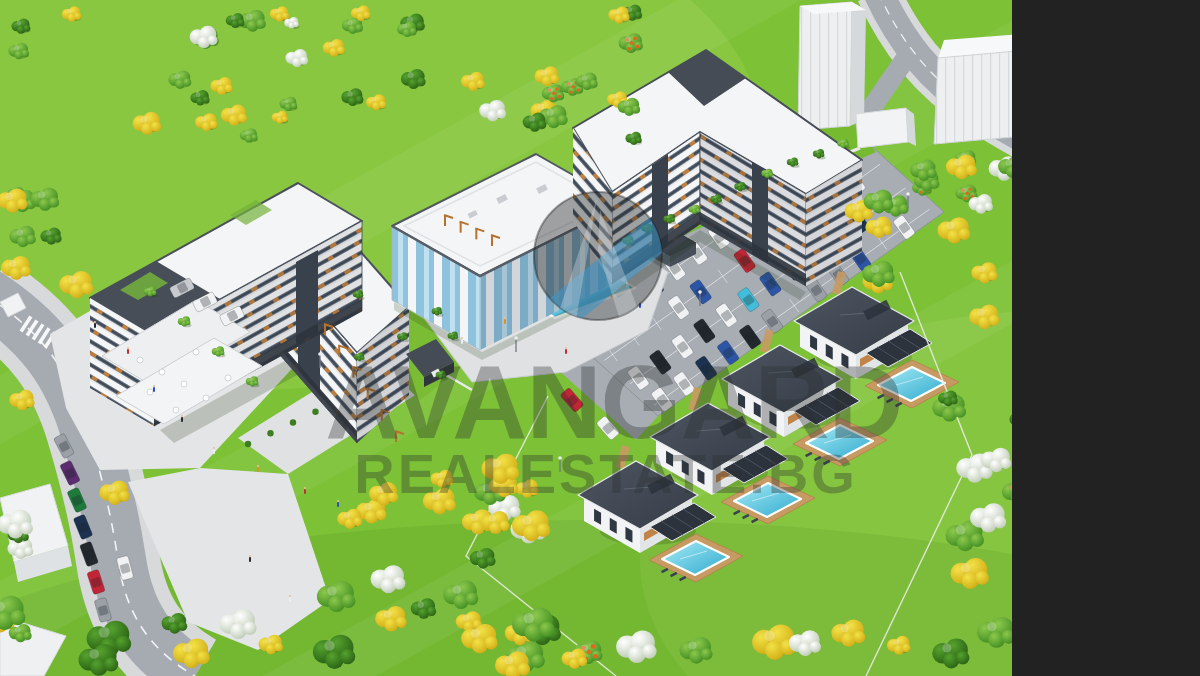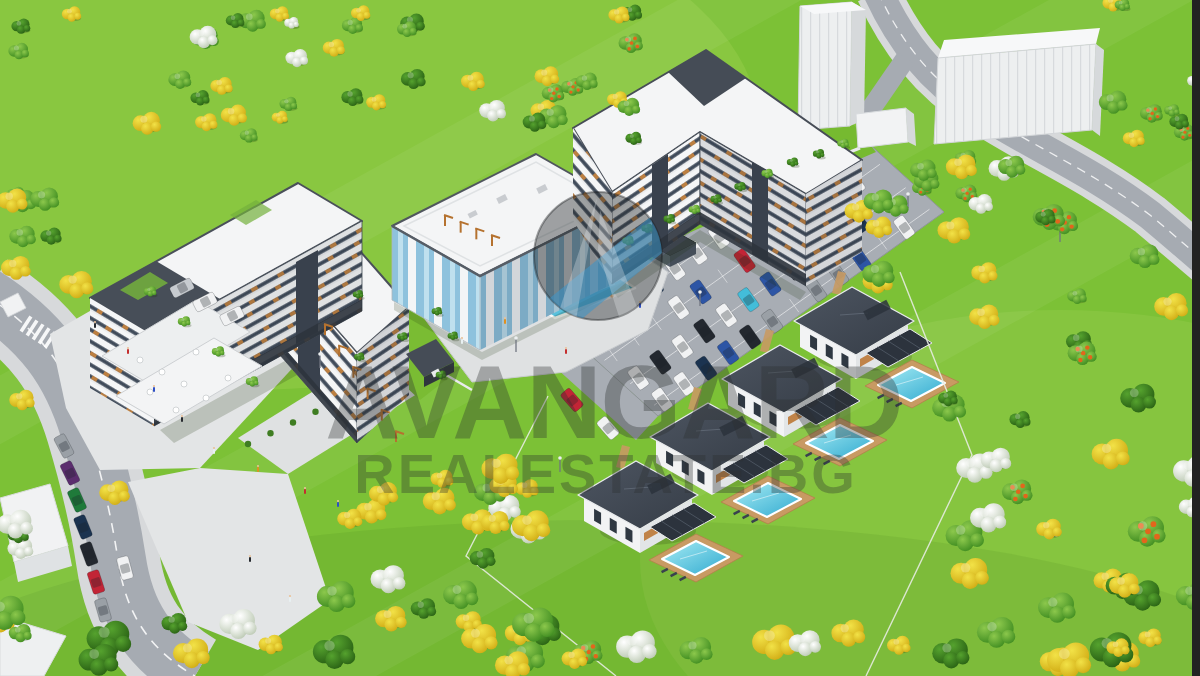--- a/index.html
+++ b/index.html
@@ -1,16 +1,16 @@
 <!DOCTYPE html>
 <html style="--grass: #7cc136; --grassLight: #93d24d; --grassDark: #5ea728; --treeYellow: #f2e247; --treeYellowDeep: #cfa912; --treeGreen: #8cc84c; --treeGreenDeep: #3c8a1f; --treeDark: #55a22e; --treeDarkDeep: #275e13; --treeWhite: #ffffff; --treeWhiteDeep: #b9c7b0; --bushOrange: #e2661c; --roadAsphalt: #a6abb2; --roadSidewalk: #d7d9db; --plaza: #e3e5e6; --deck: #dfe1e2; --parking: #a8adb4; --laneMark: #ffffff; --roofWhite: #f4f5f6; --parapet: #474d57; --facadeBase: #f5f6f7; --windowStrip: #3f4a59; --woodAccent: #c0803e; --coreDark: #39414d; --groundFloor: #2e343d; --glassBlue: #8ec2dd; --glassLight: #bfe0ee; --pillarWhite: #f3f5f6; --poolDeep: #2fa9cf; --poolShallow: #a7ecf4; --poolCoping: #ffffff; --villaDeckTan: #c89a63; --villaRoofDark: #363d47; --villaRoofLight: #4d5561; --villaWood: #c08348; --contextWhite: #edeff0; --contextShade: #d6d9db; --carWhite: #f1f2f3; --carBlack: #23282f; --carGray: #9aa0a6; --carBlue: #2d55a5; --carNavy: #1b3350; --carRed: #c22536; --carCyan: #43bdd9; --carSilver: #c7cbd0; --carGreen: #1f7a3a; --carPurple: #5b2d6e; --watermarkText: rgba(44,46,48,0.34); --logoCircle: rgba(38,42,46,0.42); --logoBlue: rgba(62,148,198,0.58); --logoPale: rgba(235,240,243,0.30); --fence: #e6ebe0; --hedge: #3f7d22; --pergolaWood: #b5722f;"><head>
 <meta charset="utf-8">
 <style>
   html,body{margin:0;padding:0;background:#222;}
-  .stage{position:relative;width:1192px;height:676px;overflow:hidden;
+  .stage{position:relative;width:1012px;height:676px;overflow:hidden;
          font-family:"Liberation Sans", sans-serif;}
   .stage svg{position:absolute;left:0;top:0;}
   .wm{position:absolute;left:0;width:1200px;text-align:center;font-weight:bold;
       color:var(--watermarkText,rgba(44,46,48,.34));pointer-events:none;white-space:nowrap;
       line-height:1;user-select:none;}
   .wm-brand{top:350px;font-size:104px;letter-spacing:-1px;text-indent:28px;}
   .wm-domain{top:432px;font-size:56px;letter-spacing:3px;text-indent:12px;margin-top:14px;}
 </style>
 </head>
 <body>

